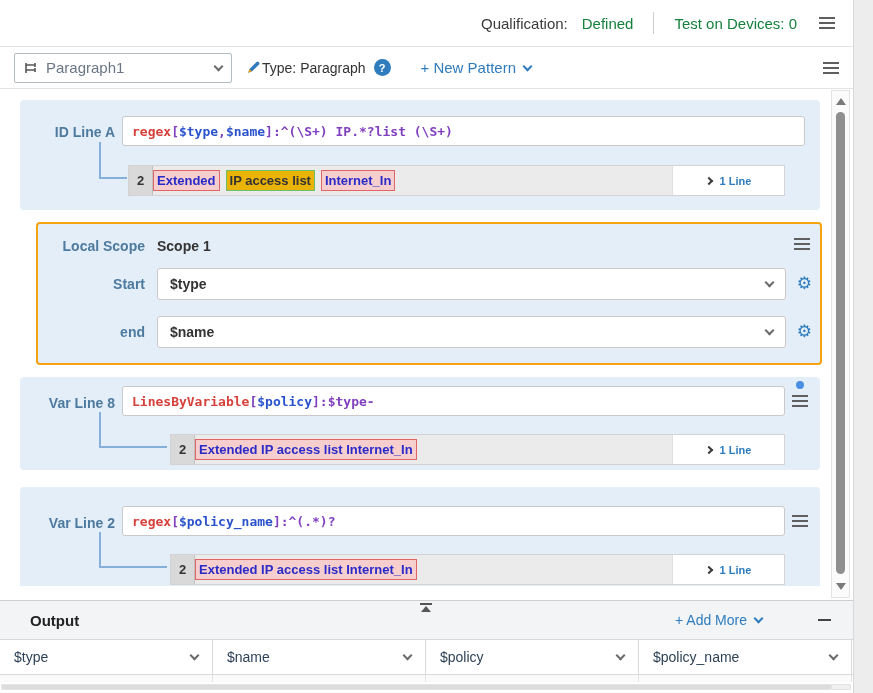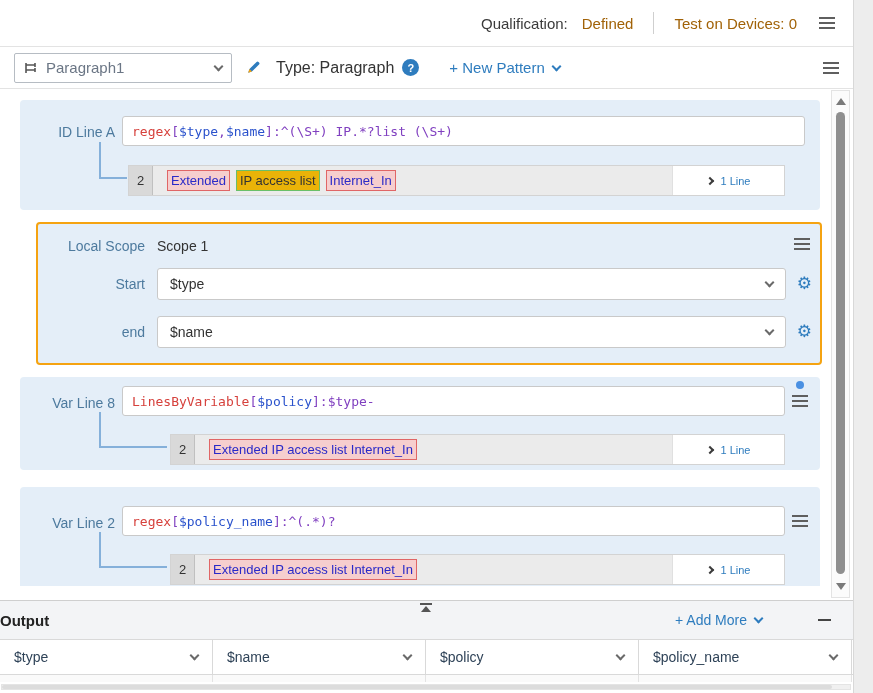--- a/index.html
+++ b/index.html
@@ -5,58 +5,58 @@
   * { margin:0; padding:0; box-sizing:border-box; }
   body { background:#fff; font-family:"Liberation Sans", sans-serif; }
   #app { position:relative; width:873px; height:693px; background:#fff; overflow:hidden; }
 
   .gutter { position:absolute; right:0; top:0; width:20px; height:693px; background:#ededed; border-left:1px solid #d8d8d8; }
 
   
   .top-header { position:absolute; top:0; left:0; width:853px; height:47px; border-bottom:1px solid #e3e3e3;
     display:flex; align-items:center; justify-content:flex-end; gap:14px; padding:0 18px; }
   .hdr-label { font-size:15px; color:#3a3a3a; }
-  .hdr-link { font-size:15px; color:#a16207; cursor:pointer; }
+  .hdr-link { font-size:15px; color:#15803d; cursor:pointer; }
   .hdr-divider { width:1px; height:22px; background:#cfcfcf; margin:0 6px; }
 
   
   .toolbar { position:absolute; top:47px; left:0; width:853px; height:42px; border-bottom:1px solid #e3e3e3;
     display:flex; align-items:center; padding:0 14px; }
   .selector { width:218px; height:30px; border:1px solid #b6bcc3; border-radius:2px; background:#fff;
     display:flex; align-items:center; gap:8px; padding:0 9px; cursor:pointer; }
   .selector-label { flex:1; font-size:15px; color:#6b7685; }
-  .type-label { font-size:16px; color:#333; margin-left:14px; }
+  .type-label { font-size:14px; color:#333; }
   .help-icon { width:17px; height:17px; border-radius:50%; background:#2e7cbe; color:#fff; font-size:11px; font-weight:bold;
     display:flex; align-items:center; justify-content:center; margin-left:8px; cursor:pointer; }
   .new-pattern { margin-left:30px; font-size:15px; color:#2e7cbe; display:flex; align-items:center; gap:8px; cursor:pointer; }
   .pencil-btn { margin-left:13px; cursor:pointer; display:flex; align-items:center; }
 
   
   .menu-icon { width:16px; height:12px; border-top:2px solid #5f5f5f; border-bottom:2px solid #5f5f5f; position:relative; cursor:pointer; }
   .menu-icon::after { content:""; position:absolute; left:0; right:0; top:3px; height:2px; background:#5f5f5f; }
   .chev-down { width:7px; height:7px; border-right:2px solid #6a6a6a; border-bottom:2px solid #6a6a6a;
     transform:rotate(45deg); margin-top:-3px; }
   .chev-down.blue { border-color:#2e7cbe; }
   .chev-right { width:6px; height:6px; border-top:2px solid #3c3c3c; border-right:2px solid #3c3c3c; transform:rotate(45deg); }
   .gear { font-size:17px; color:#2e7cbe; cursor:pointer; line-height:1; font-family:"DejaVu Sans", sans-serif; }
   .blue-dot { width:8px; height:8px; border-radius:50%; background:#4a90e2; }
 
   
-  .main { position:absolute; top:89px; left:0; width:853px; height:511px; background:#fff; }
+  .main { position:absolute; top:89px; left:0; width:853px; height:511px; background:#fff;font-weight:bold; }
   .card { position:absolute; background:#e4eef8; border-radius:4px; }
   .row-label { position:absolute; font-size:14px; color:#4d7a9e; text-align:right; }
   .pattern-input { position:absolute; height:30px; background:#fff; border:1px solid #c9c9c9; border-radius:3px;
     display:flex; align-items:center; padding:0 9px; font-family:"DejaVu Sans Mono", monospace; font-size:13px; white-space:pre; cursor:text; }
   .mk { color:#d6413c; } .mp { color:#8040c0; } .mv { color:#2a52cc; }
   .connector { position:absolute; border-left:2px solid #85b0da; border-bottom:2px solid #85b0da; }
 
   .matchbar { position:absolute; height:31px; background:#ebebeb; border:1px solid #d3d3d3; display:flex; align-items:stretch; }
   .match-badge { width:24px; background:#d9d9d9; border-right:1px solid #c0c0c0; display:flex; align-items:center; justify-content:center;
     font-size:13px; color:#333; }
-  .match-tokens { flex:1; display:flex; align-items:center; gap:6px; padding:0 14px; overflow:hidden; white-space:nowrap; }
+  .match-tokens { flex:1; display:flex; align-items:center; gap:6px; padding:0 0; overflow:hidden; white-space:nowrap; }
   .tok { font-size:13px; padding:0 3px; line-height:19px; border:1px solid; }
   .tok-red { border-color:#e06666; background:#f6cece; color:#2a2ac8; }
   .tok-green { border-color:#6abf69; background:#eab308; color:#333; }
   .match-expand { width:112px; background:#fff; border-left:1px solid #e0e0e0; display:flex; align-items:center; justify-content:center;
     gap:8px; cursor:pointer; }
   .match-expand span.lbl { font-size:11px; color:#2e7cbe; }
 
   
   .scope-card { border:2px solid #f5a311; }
   .scope-dd { position:absolute; height:32px; background:#fff; border:1px solid #c9c9c9; border-radius:3px;
@@ -68,21 +68,21 @@
   .arrow-up { position:absolute; left:4px; top:7px; width:0; height:0; border-left:5px solid transparent; border-right:5px solid transparent;
     border-bottom:7px solid #7a7a7a; cursor:pointer; }
   .arrow-down { position:absolute; left:4px; bottom:7px; width:0; height:0; border-left:5px solid transparent; border-right:5px solid transparent;
     border-top:7px solid #7a7a7a; cursor:pointer; }
 
   
   .output { position:absolute; top:600px; left:0; width:853px; height:93px; background:#fff; border-top:1px solid #cfcfcf; }
   .collapse-handle { position:absolute; top:2px; left:420px; display:flex; flex-direction:column; align-items:center; cursor:pointer; }
   .collapse-bar { width:12px; height:2px; background:#555; }
   .collapse-tri { width:0; height:0; border-left:5px solid transparent; border-right:5px solid transparent; border-bottom:6px solid #555; margin-top:1px; }
-  .output-header { height:39px; background:#f3f4f6; border-bottom:1px solid #d9d9d9; display:flex; align-items:center; padding:0 22px 0 0; }
+  .output-header { height:39px; background:#f3f4f6; border-bottom:1px solid #d9d9d9; display:flex; align-items:center; padding:0 22px 0 30px; }
   .output-title { font-size:15px; font-weight:bold; color:#222; }
   .add-more { margin-left:auto; font-size:14px; color:#2e7cbe; display:flex; align-items:center; gap:8px; cursor:pointer; }
   .minimize { margin-left:56px; width:13px; height:2px; background:#444; cursor:pointer; }
   .output-row { display:flex; height:35px; }
   .output-cell { width:213px; border-right:1px solid #d9d9d9; border-bottom:1px solid #d9d9d9; display:flex; align-items:center;
     justify-content:space-between; padding:0 14px; font-size:14px; color:#2f4358; background:#fff; cursor:pointer; }
   .output-filler { flex:1; border-bottom:1px solid #d9d9d9; }
   .output-empty { display:flex; height:7px; }
   .empty-cell { width:213px; border-right:1px solid #e3e3e3; background:#fafafa; }
   .hscroll { margin-top:2px; margin-left:1px; width:850px; height:6px; background:#f0f0f0; border:1px solid #e4e4e4; }

